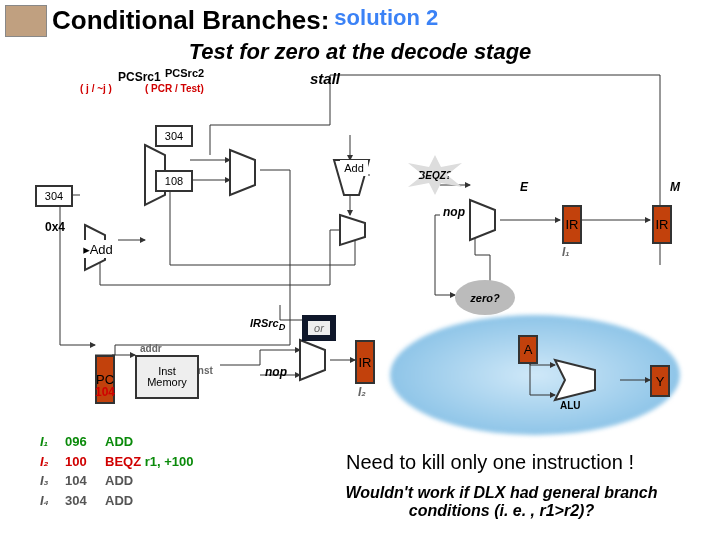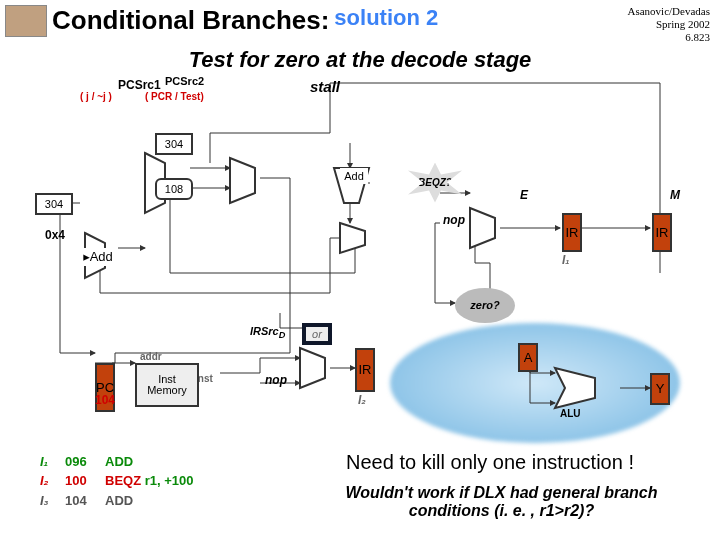--- a/index.html
+++ b/index.html
@@ -114,25 +114,20 @@
   }
   svg.lines { position: absolute; left: 0; top: 0; }
 </style>
 </head>
 <body>
 
 <div class="header">
   <span class="logo"></span>
   <span class="title-main">Conditional Branches:</span>
   <span class="title-sub">solution 2</span>
-  <div class="course-info">
-    <div>Asanovic/Devadas</div>
-    <div>Spring 2002</div>
-    <div>6.823</div>
-  </div>
 </div>
 
 <div class="subtitle">Test for zero at the decode stage</div>
 
 <div class="diagram">
 
   <div class="cloud" style="left:390px; top:250px; width:290px; height:120px;"></div>
 
   <svg class="lines" width="720" height="360">
     <defs>
@@ -178,40 +173,40 @@
   </svg>
 
   <div class="lbl" style="left:91px; top:5px;padding-left:27px;">PCSrc1</div>
   <div class="lbl" style="left:80px; top:18px; color:#d00000; font-size:10px;">( j / ~j )</div>
   <div class="lbl" style="left:165px; top:2px; font-size:11px;">PCSrc2</div>
   <div class="lbl" style="left:145px; top:18px; color:#d00000; font-size:10px;">( PCR / Test)</div>
   <div class="lbl ital" style="left:310px; top:5px; font-size:15px;">stall</div>
 
   <div class="box" style="left:155px; top:60px; width:34px; height:18px;">304</div>
   <div class="box" style="left:35px; top:120px; width:34px; height:18px;">304</div>
-  <div class="box" style="left:155px; top:105px; width:34px; height:18px;border-radius:6px;">108</div>
+  <div class="box" style="left:155px; top:105px; width:34px; height:18px;">108</div>
   <div class="lbl" style="left:45px; top:155px;">0x4</div>
   <div class="box" style="left:80px; top:175px;width:36px;height:18px;border:none;font-size:13px;">▸<span>Add</span></div>
 
   <div class="box" style="left:340px; top:95px; width:28px; height:16px; border:none;">Add</div>
 
   <div class="starburst" style="left:405px; top:90px;">
       <span>BEQZ?</span>
     </div>
 
   <div class="lbl ital" style="left:443px; top:140px;">nop</div>
   <div class="lbl ital" style="left:520px; top:115px;">E</div>
   <div class="lbl ital" style="left:670px; top:115px;">M</div>
 
   <div class="regbox" style="left:562px; top:140px; height:35px;">IR</div>
   <div class="regbox" style="left:652px; top:140px; height:35px;">IR</div>
   <div class="lbl ital gray" style="left:562px; top:180px;">I₁</div>
 
   <div class="lbl ital" style="left:250px; top:252px; font-size:11px;"><span>IRSrc</span><sub>D</sub></div>
-  <div class="box gray ital" style="left:302px; top:250px; width:22px; height:14px; border:4px solid #0f172a; background:#eee;">or</div>
+  <div class="box gray ital" style="left:302px; top:250px; width:22px; height:14px; border:6px solid #0f172a; background:#eee;">or</div>
 
   <div class="oval" style="left:455px; top:215px; width:60px; height:35px;">
       <span>zero?</span>
     </div>
 
   <div class="regbox" style="left:95px; top:270px; height:45px;margin-top:20px;">PC</div>
   <div class="lbl" style="left:95px; top:320px; color:#d00000;">104</div>
   <div class="lbl gray" style="left:140px; top:278px; font-size:10px;">addr</div>
   <div class="lbl gray" style="left:195px; top:300px; font-size:10px;">inst</div>
   <div class="box" style="left:135px; top:290px; width:60px; height:40px; background:#eee; flex-direction:column; line-height:1;">
@@ -225,18 +220,19 @@
 
   <div class="regbox" style="left:518px; top:270px; height:25px;">A</div>
   <div class="lbl" style="left:560px; top:335px; font-size:10px;">ALU</div>
   <div class="regbox" style="left:650px; top:300px; height:28px;">Y</div>
 </div>
 
 <div class="footer-left">
   <div class="row" style="color:#0a8a0a"><span class="idx">I₁</span><span class="addr">096</span><span class="instr">ADD</span></div>
   <div class="row"><span class="idx" style="color:#d00000">I₂</span><span class="addr" style="color:#d00000">100</span><span class="instr" style="color:#d00000">BEQZ</span> <span style="color:#0a8a0a">r1, +100</span></div>
   <div class="row" style="color:#555"><span class="idx">I₃</span><span class="addr">104</span><span class="instr">ADD</span></div>
+  <div class="row" style="color:#555"><span class="idx">I₄</span><span class="addr">304</span><span class="instr">ADD</span></div>
 </div>
 
 <div class="footer-right">
   <div class="kill-text">Need to kill only one instruction !</div>
   <div class="dlx-text">Wouldn't work if DLX had general branch conditions (i. e. , r1&gt;r2)?</div>
 </div>
 
 </body></html>

